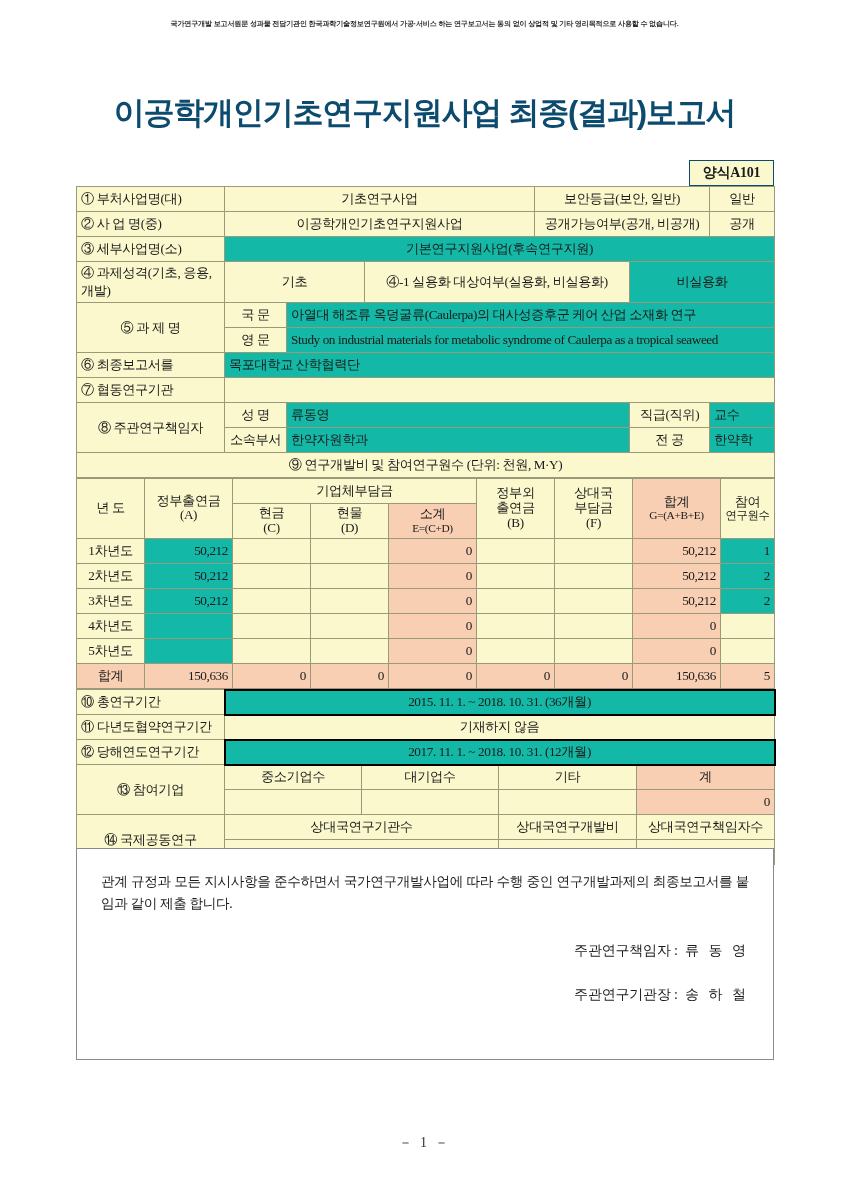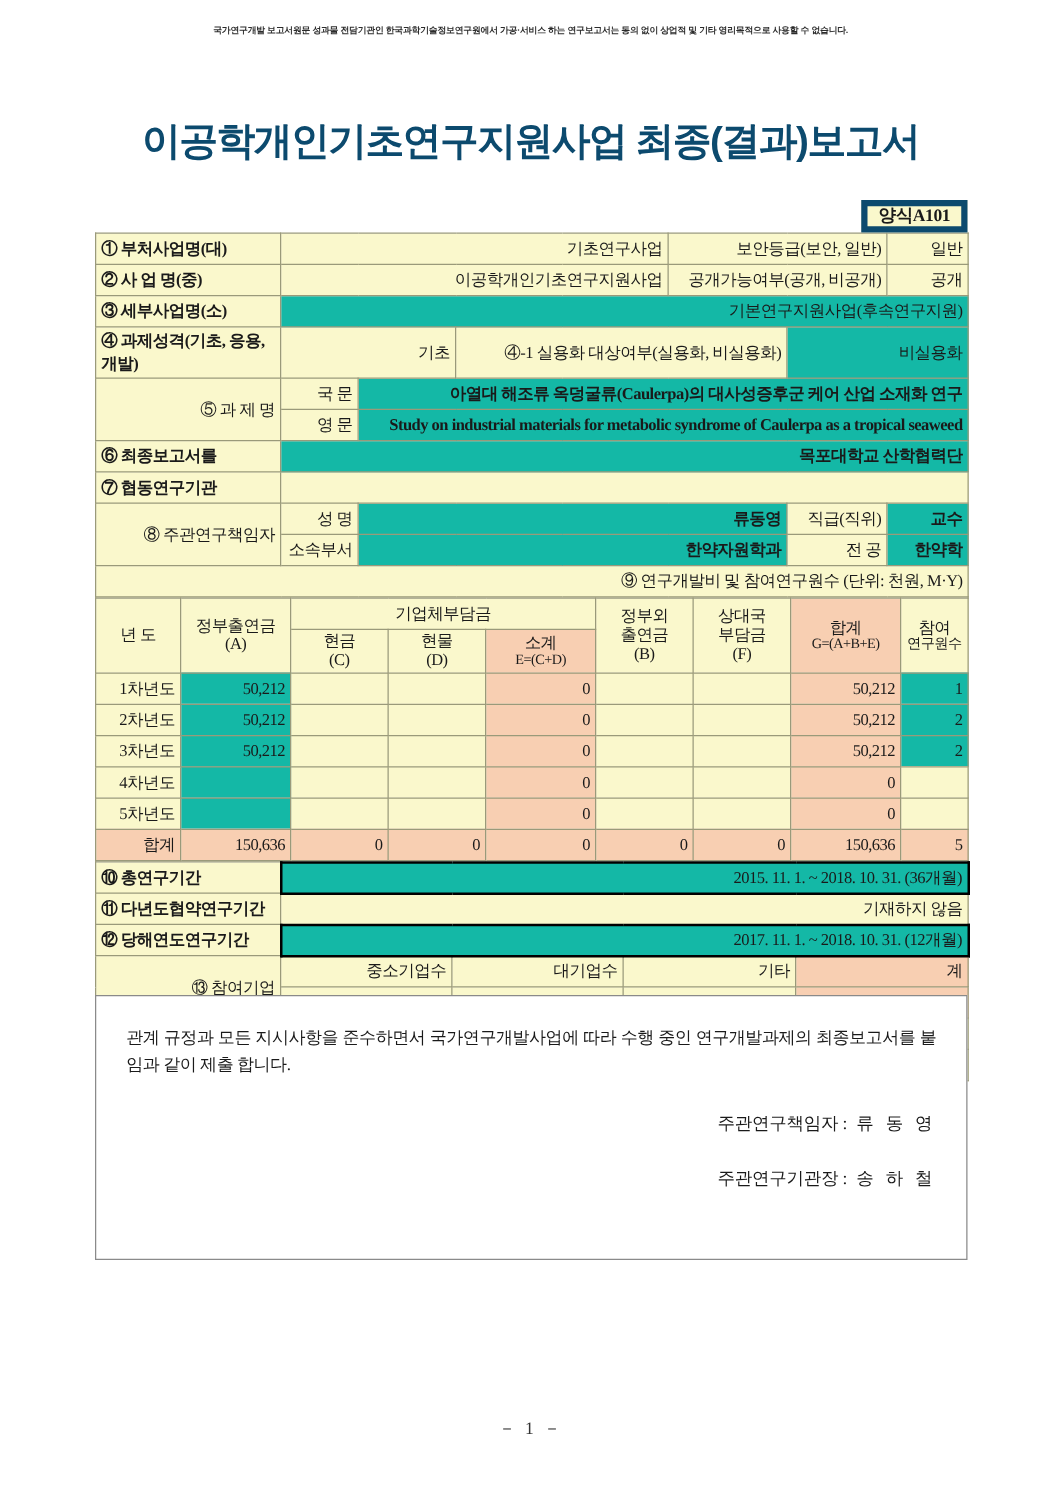--- a/index.html
+++ b/index.html
@@ -64,21 +64,21 @@
 
   
   .badge-row {
     display: flex;
     justify-content: flex-end;
   }
   .form-badge {
     width: 85px;
     height: 26px;
     background: #FAF8CC;
-    border: 5px solid #0c4a6e;
+    border: 1px solid #0c4a6e;
     display: flex;
     align-items: center;
     justify-content: center;
     font-size: 14px;
     font-weight: bold;
     letter-spacing: -0.3px;
   }
 
   table.main {
     border-collapse: collapse;
@@ -89,24 +89,24 @@
     border: 1px solid #9a9a7a;
     font-size: 13.2px;
     padding: 2px 4px;
     height: 25px;
     letter-spacing: -0.4px;
     vertical-align: middle;
   }
   .yl { background: #FAF8CC; }
   .pk { background: #F8CFB2; }
   .wh { background: #14b8a6; }
-  .ctr { text-align: right; }
-  .lft { text-align: right; font-weight: bold; }
+  .ctr { text-align: center; }
+  .lft { text-align: left; }
   .rgt { text-align: right; padding-right: 6px; }
-  .lbl { padding-left: 6px; font-weight: bold; }
+  .lbl { padding-left: 6px; }
   .small { font-size: 12.2px; }
   .tiny { font-size: 11.4px; }
   .eng {
     font-family: "Liberation Serif", "DejaVu Serif", serif;
     font-size: 12.3px;
     letter-spacing: -0.1px;
   }
   .thickbox {
     border: 2px solid #000 !important;
   }
@@ -116,21 +116,21 @@
     text-align: center;
     font-size: 12.4px;
     line-height: 1.12;
     padding: 1px 2px;
   }
 
   
   .statement {
     position: absolute;
     left: 76px;
-    top: 796px;
+    top: 848px;
     width: 698px;
     height: 212px;
     border: 1px solid #8a8a8a;
     background: #ffffff;
     padding: 22px 24px 0 24px;
   }
   .stmt-text {
     font-size: 13.6px;
     line-height: 1.65;
     letter-spacing: -0.35px;

